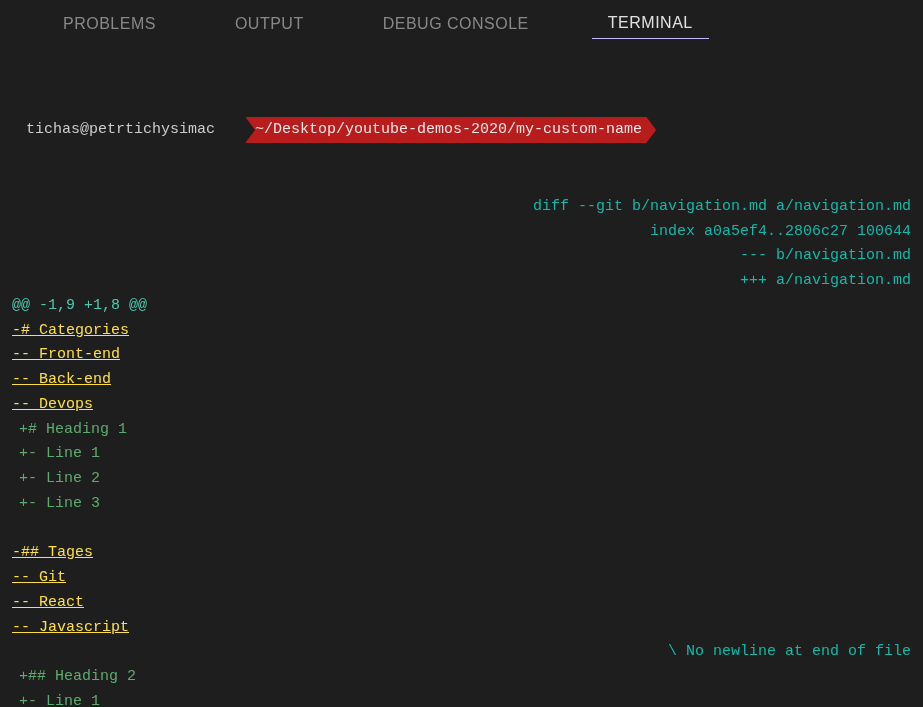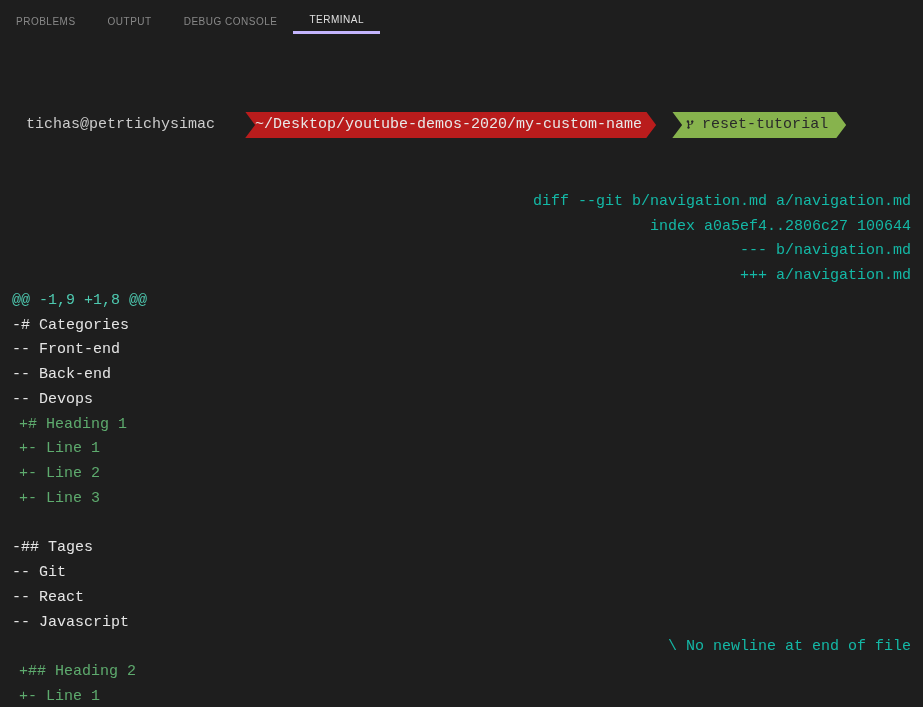--- a/index.html
+++ b/index.html
@@ -18,28 +18,29 @@
     }
     .tabs {
       display: flex;
       gap: 0;
       padding: 8px 0;
       align-items: center;
     }
     .tab {
       padding: 6px 16px;
       color: #888888;
-      font-size: 10px;
+      font-size: 16px;
       letter-spacing: 0.5px;
       cursor: pointer;
       font-family: -apple-system, BlinkMacSystemFont, 'Segoe UI', sans-serif;
+      margin-left: 47px;
     }
     .tab.active {
       color: #e0e0e0;
-      border-bottom: 3px solid #c4b5fd;
+      border-bottom: 1px solid #c4b5fd;
     }
     .terminal-content {
       padding: 20px 12px 0 12px;
       line-height: 1.65;
       font-size: 15px;
       white-space: pre;
     }
     .prompt-line {
       display: flex;
       align-items: center;
@@ -74,43 +75,38 @@
       height: 13px;
     }
     .diff-line {
       color: #14b8a6;
       text-align: right;
     }
     .diff-cyan {
       color: #4ec9b0;
     }
     .diff-red {
-      color: #e5e5e5;
+      color: #fde047;
+      text-decoration: underline;
     }
     .diff-green {
       color: #5eab6e;
       margin-left: 7px;
     }
   </style>
 </head>
 <body>
 
 <div class="tabs">
   <div class="tab">PROBLEMS</div>
   <div class="tab">OUTPUT</div>
   <div class="tab">DEBUG CONSOLE</div>
   <div class="tab active">TERMINAL</div>
 </div>
 
 <div class="terminal-content">
   <div class="prompt-line">
     <span class="prompt-user">tichas@petrtichysimac</span>
     <span class="prompt-segment-path">~/Desktop/youtube-demos-2020/my-custom-name</span>
-    <span class="prompt-segment-branch">
-      <svg class="branch-icon" viewBox="0 0 16 16" fill="#2a2a2a">
-        <path d="M5 3a2 2 0 1 0-2 2v6a2 2 0 1 0 2 0V9c1 0 2-1 3-1s3-1 3-3a2 2 0 1 0-2 0c0 1-1 2-2 2S5 8 5 8V5a2 2 0 0 0 0-2z"></path>
-      </svg>
-      <span>reset-tutorial</span>
-    </span>
   </div>
   <div id="diff-lines"><div class="diff-line">diff --git b/navigation.md a/navigation.md</div><div class="diff-line">index a0a5ef4..2806c27 100644</div><div class="diff-line">--- b/navigation.md</div><div class="diff-line">+++ a/navigation.md</div><div class="diff-cyan">@@ -1,9 +1,8 @@</div><div class="diff-red">-# Categories</div><div class="diff-red">-- Front-end</div><div class="diff-red">-- Back-end</div><div class="diff-red">-- Devops</div><div class="diff-green">+# Heading 1</div><div class="diff-green">+- Line 1</div><div class="diff-green">+- Line 2</div><div class="diff-green">+- Line 3</div><div class="diff-line"> </div><div class="diff-red">-## Tages</div><div class="diff-red">-- Git</div><div class="diff-red">-- React</div><div class="diff-red">-- Javascript</div><div class="diff-line">\ No newline at end of file</div><div class="diff-green">+## Heading 2</div><div class="diff-green">+- Line 1</div></div>
   
 </div>
 
 </body></html>

